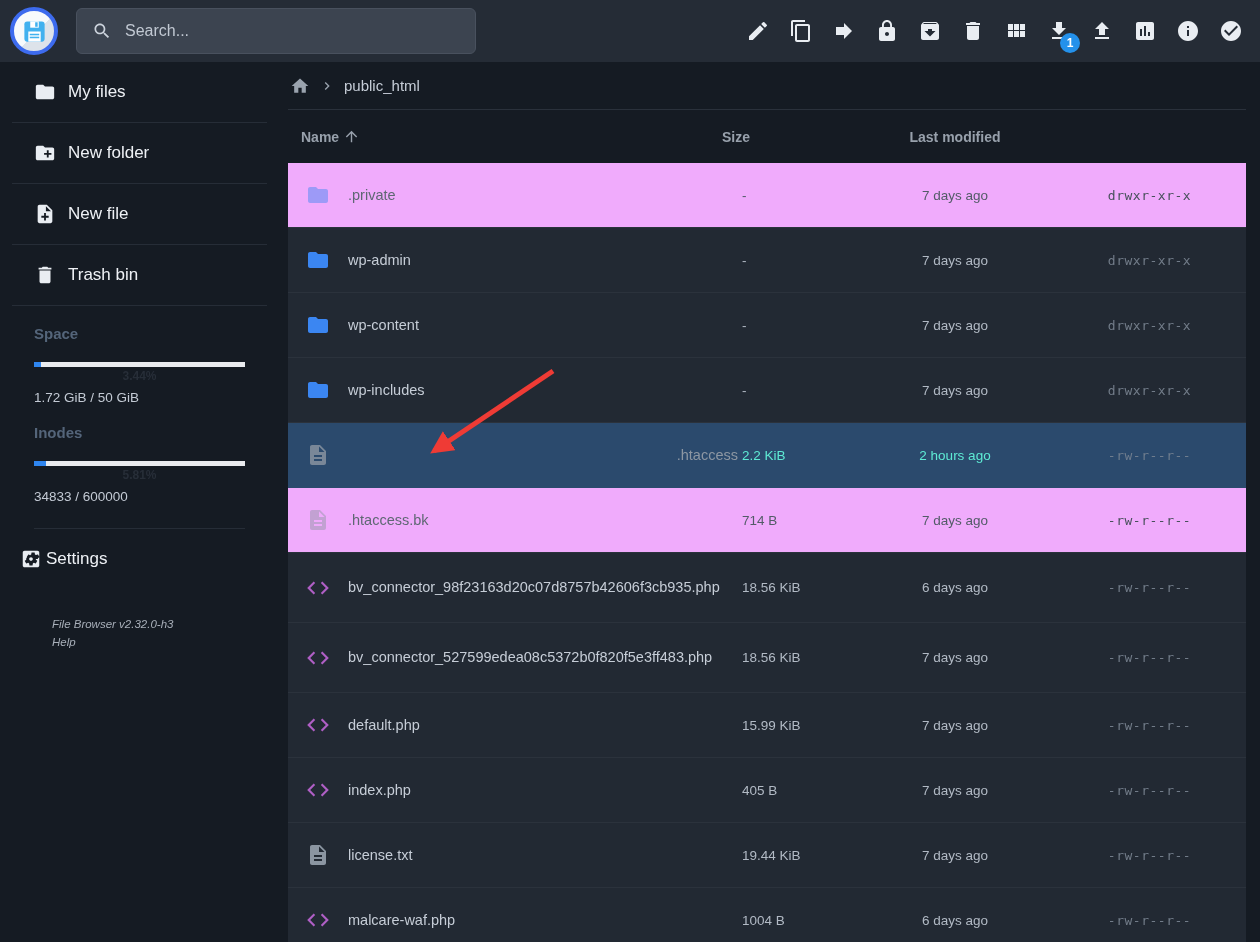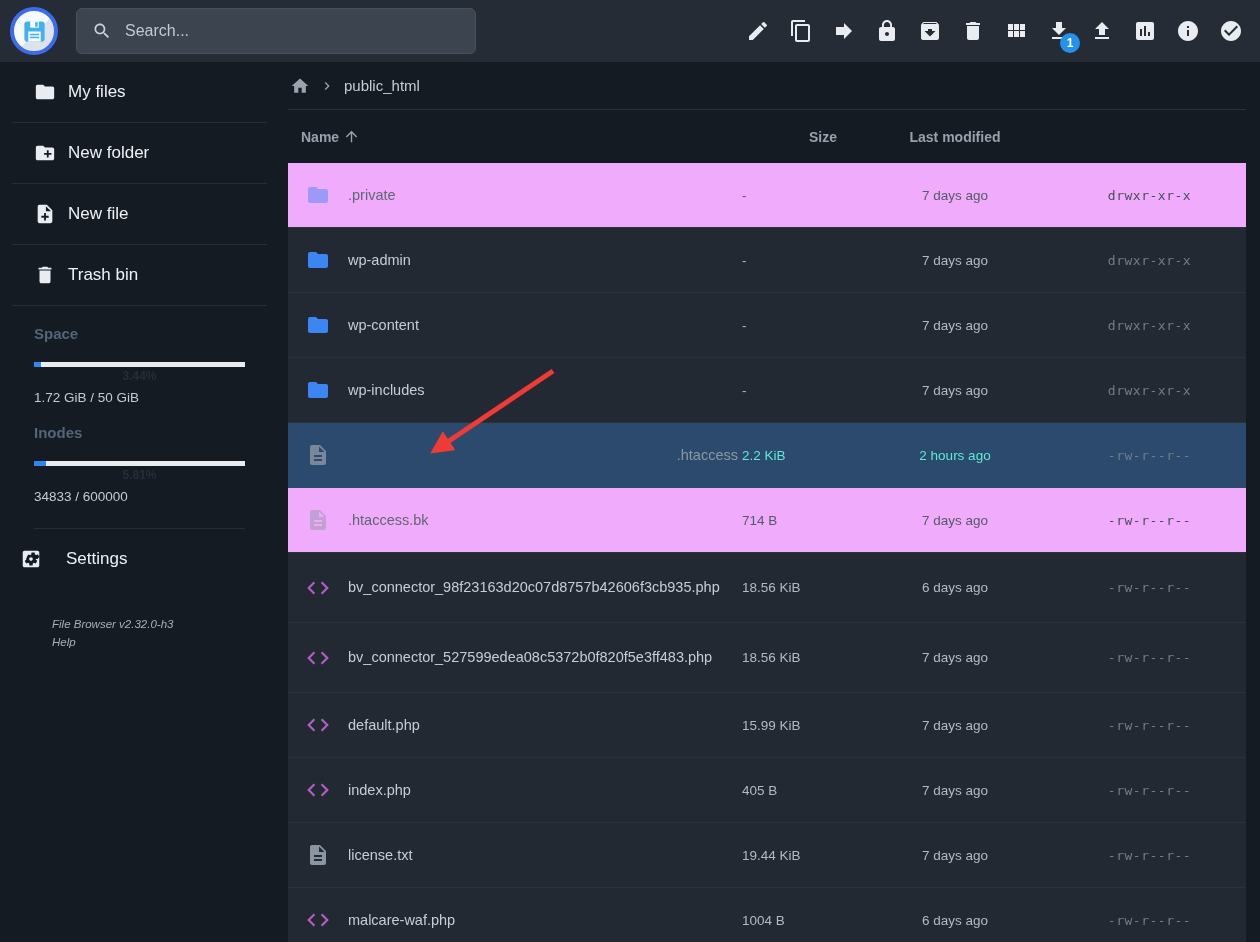--- a/index.html
+++ b/index.html
@@ -68,21 +68,21 @@
   }
   .nav-item svg { fill: #e9edf2; flex: none; }
   .side-section { padding: 0 22px; }
   .section-title { color: #54657a; font-weight: 700; font-size: 15px; padding-top: 19px; }
   .bar { margin-top: 20px; height: 5px; background: #e9ebee; position: relative; }
   .bar-fill { position:absolute; left:0; top:0; bottom:0; background:#2f86f0; }
   .bar-label { text-align:center; font-size:12px; font-weight:700; color:#272e38; margin-top:2px; }
   .usage { color:#c3cad4; font-size:13.5px; margin-top:7px; }
   .side-divider { border-bottom: 1px solid #262d37; margin-top: 24px; }
   .settings-row {
-    height: 60px; display:flex; align-items:center; padding-left:8px; gap:24px;
+    height: 60px; display:flex; align-items:center; padding-left:8px; gap:4px;
     cursor:pointer; font-size:17px; font-weight:500; color:#eef1f5;
   }
   .settings-row svg { fill:#e9edf2; flex:none; }
   .side-footer { padding-left: 40px; margin-top: 28px; font-size: 11.5px; color: #a8afb9; line-height: 1.35; font-style: italic; }
   .side-footer .help { color:#a8afb9; cursor:pointer; display:inline-block; margin-top:2px; }
   
   .main { position:absolute; left:255px; top:62px; right:0; bottom:0; overflow:hidden; }
   .breadcrumb {
     margin-left: 33px; margin-right: 14px; height: 48px;
     display:flex; align-items:center; gap: 9px;
@@ -95,21 +95,21 @@
     display: grid;
     grid-template-columns: 60px 394px 115px 196px 193px;
     align-items: center;
   }
   .table-header {
     margin-left: 33px; margin-right: 14px; height: 53px;
     color: #98a1ac; font-weight: 700; font-size: 14px;
   }
   .th-name { grid-column: 1 / 3; padding-left: 13px; display:flex; align-items:flex-end; gap:4px; cursor:pointer; }
   .th-name svg { fill:#98a1ac; }
-  .th-size { position: relative; left: -20px; cursor:pointer;text-align:right; }
+  .th-size { position: relative; left: -20px; cursor:pointer; }
   .th-mod { text-align: center; cursor:pointer; }
   .rows { margin-left: 33px; margin-right: 14px; }
   .row {
     min-height: 65px;
     background: #222933;
     border-bottom: 1px solid #2b323c;
     cursor: pointer;
   }
   .row.tall { min-height: 70px; }
   .icon-cell { display:flex; justify-content:center; }

